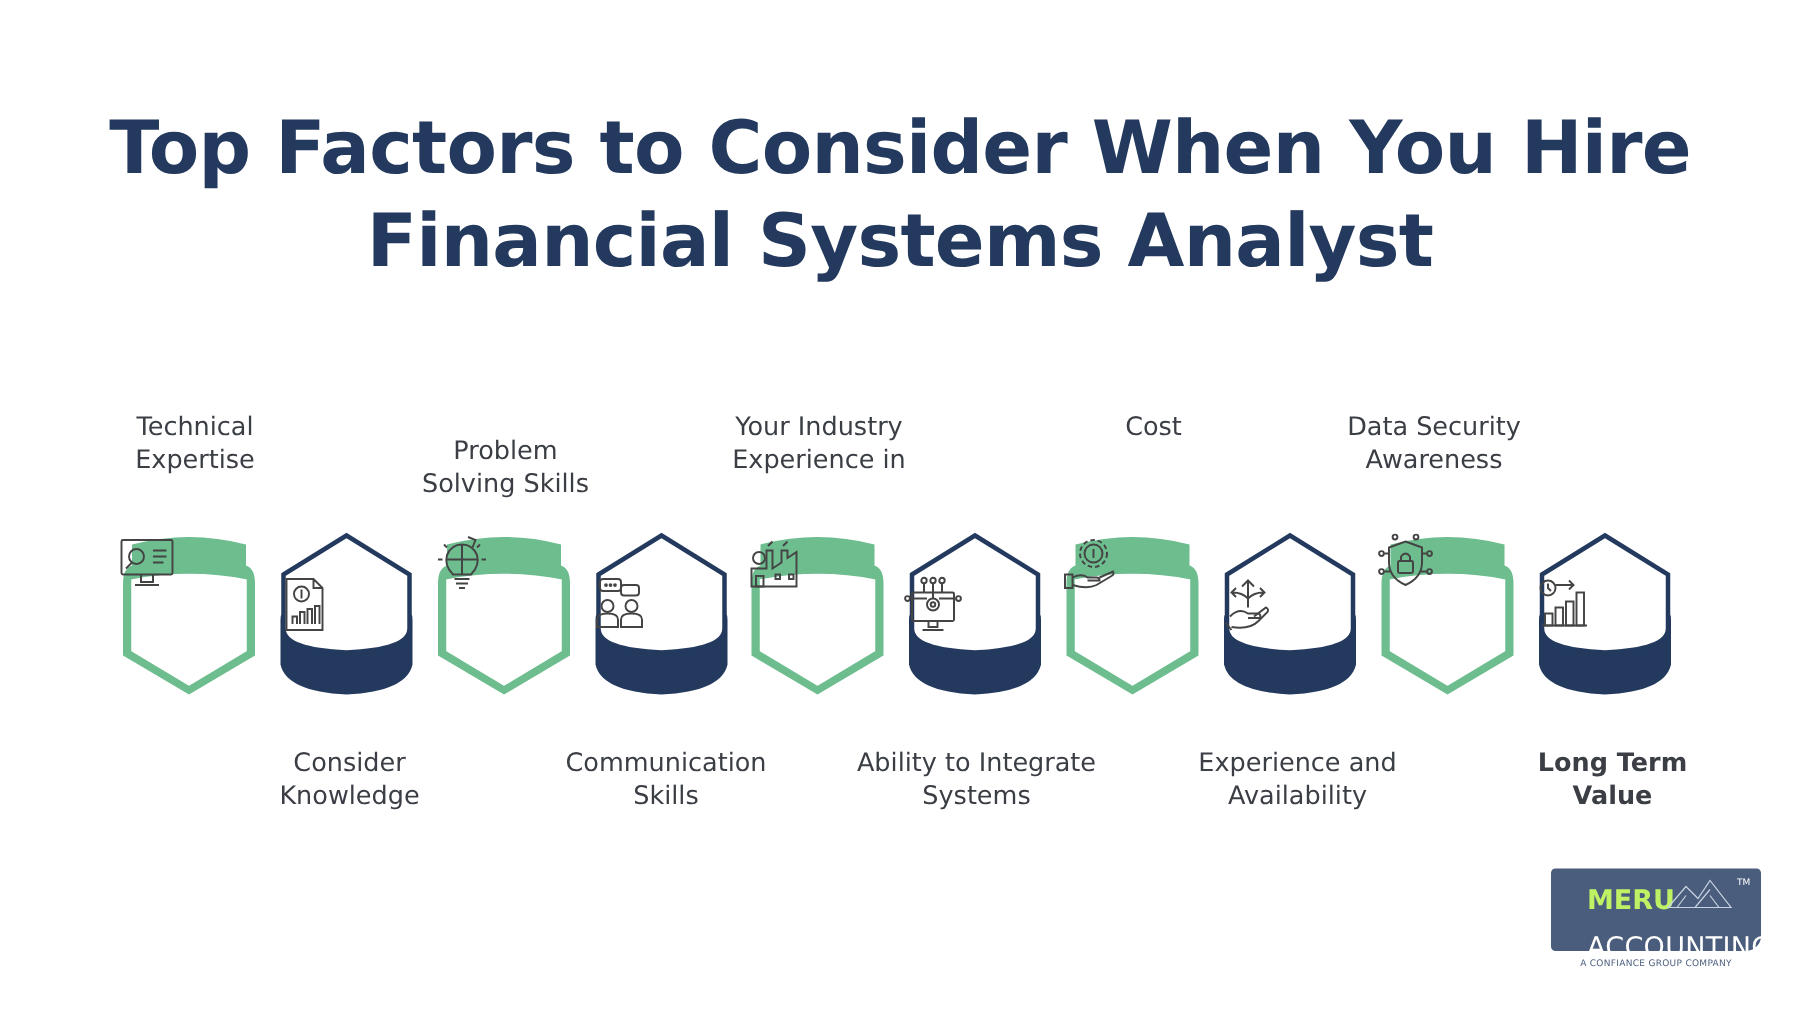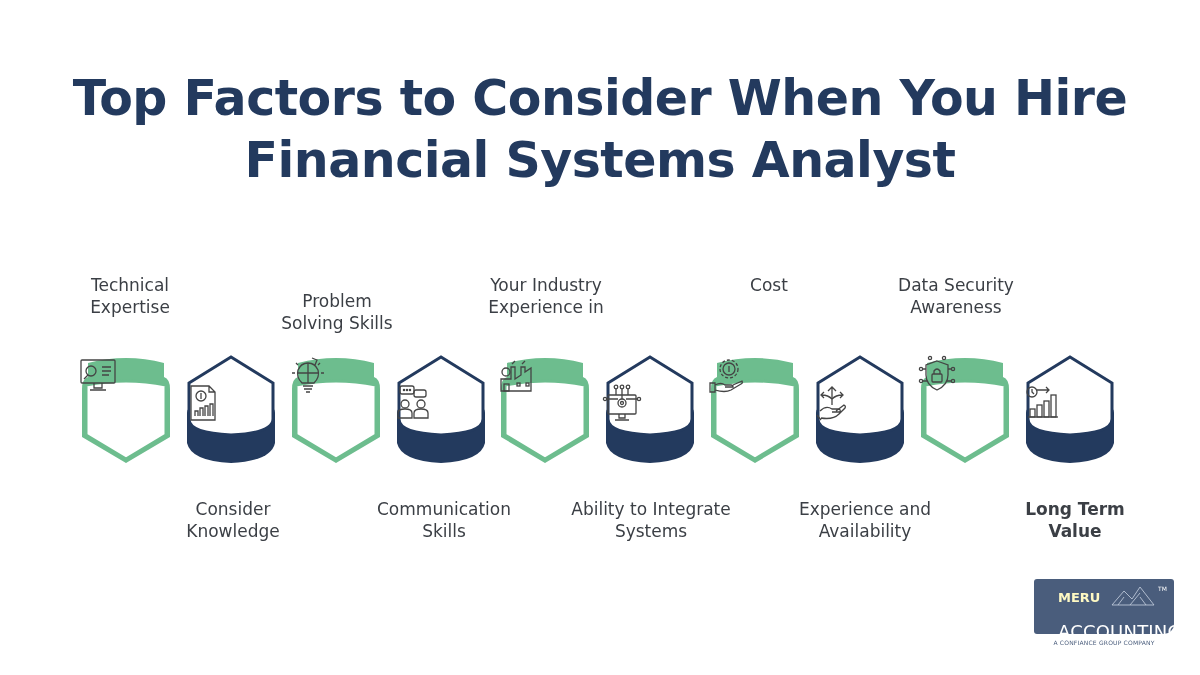--- a/index.html
+++ b/index.html
@@ -17,21 +17,21 @@
     font-size: 17px; line-height: 22px; white-space: nowrap;
   }
   .badge { position: absolute; width: 96px; height: 112px; }
   .badge svg { position: absolute; left: 0; top: 0; }
   .icon { position: absolute; left: 28px; top: 36px; width: 40px; height: 40px; }
   .navy .icon { top: 30px; }
   .logo {
     position: absolute; left: 1034px; top: 579px; width: 140px; height: 55px;
     background: #4a5d7c; border-radius: 3px 3px 10px 3px;
   }
-  .logo .meru { position: absolute; left: 24px; top: 11px; color: #fef9c3; font-weight: bold; font-size: 13px; }
+  .logo .meru { position: absolute; left: 24px; top: 11px; color: #bef264; font-weight: bold; font-size: 18px; }
   .logo .acc { position: absolute; left: 24px; top: 42px; color: #ffffff; font-size: 18px; letter-spacing: 0.2px; }
   .logo .tm { position: absolute; left: 124px; top: 6px; color: #fff; font-size: 6px; }
   .logo svg { position: absolute; left: 76px; top: 6px; }
   .tagline { position: absolute; left: 1034px; top: 639px; width: 140px; text-align: center; font-size: 6px; color: #4a5d7c; letter-spacing: 0.2px; }
 </style>
 </head>
 <body>
 
 <div class="title">
   <div>Top Factors to Consider When You Hire</div>

